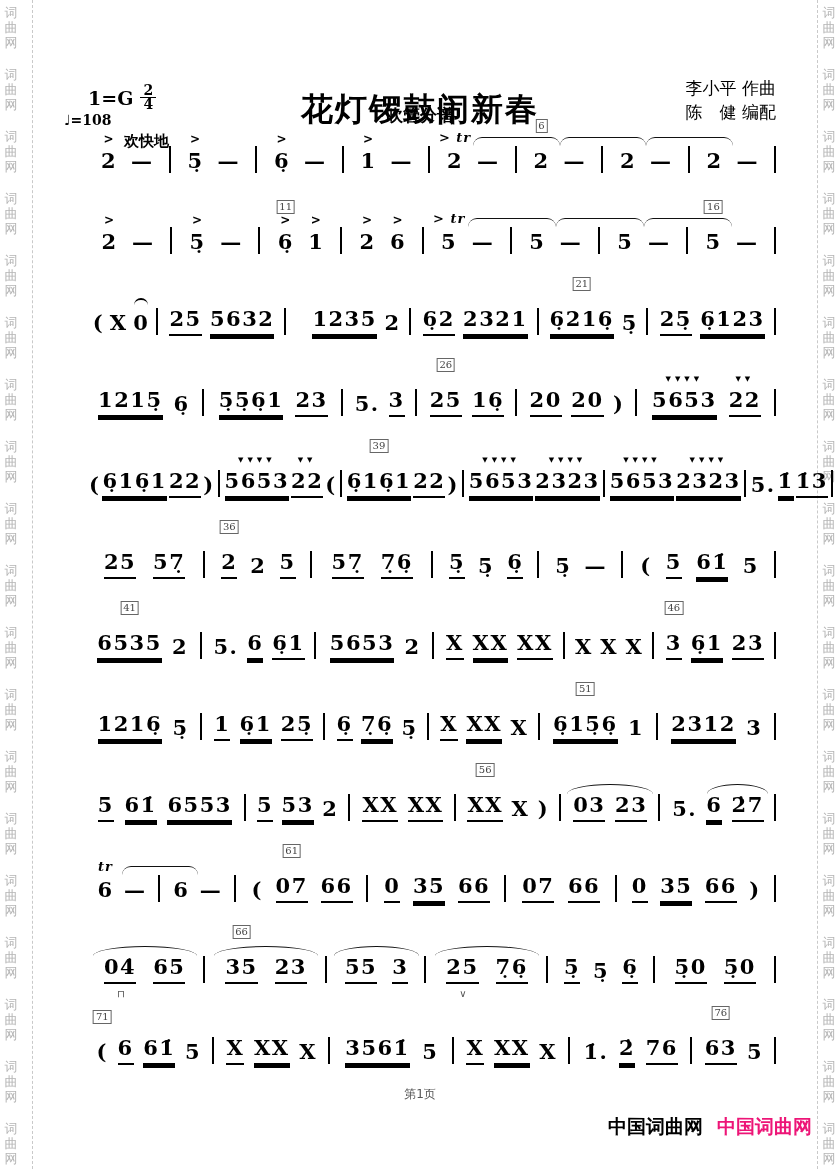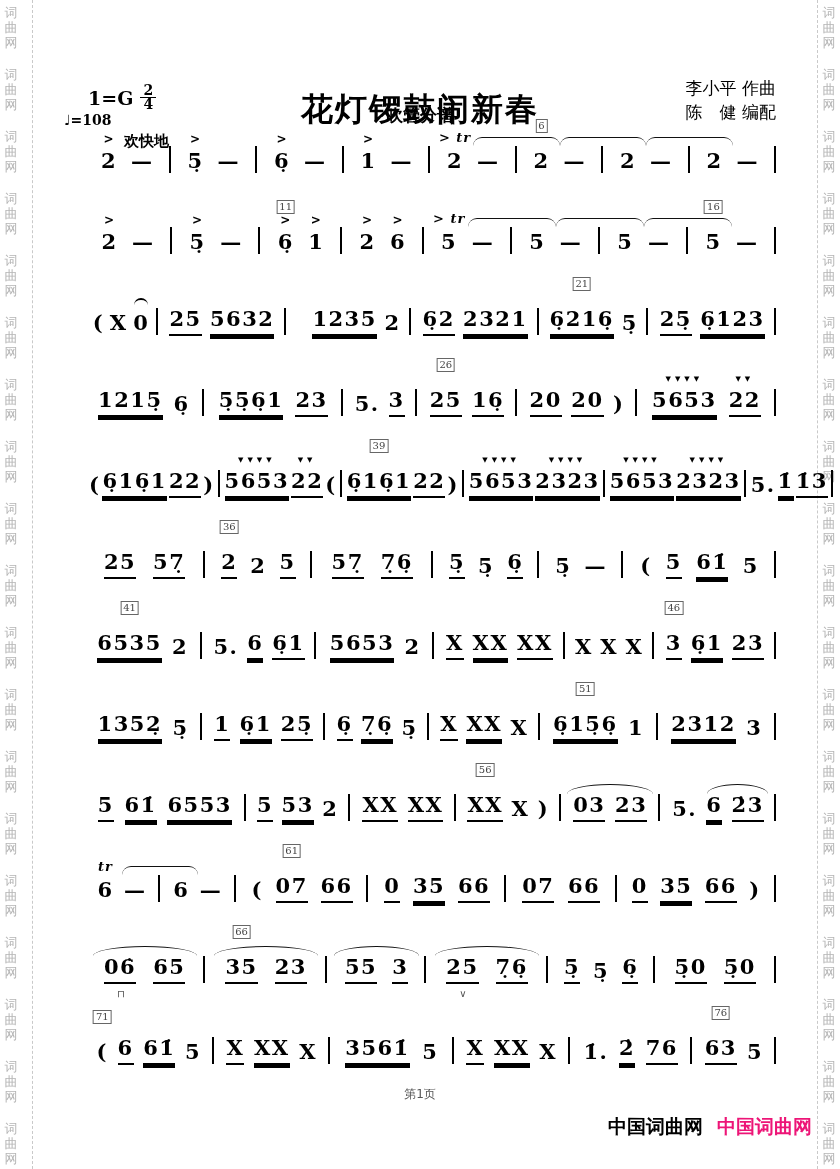--- a/index.html
+++ b/index.html
@@ -493,21 +493,21 @@
         <span class="unit"><span class="d">X</span></span>
       </div>
       <div class="measure" style="flex-grow: 9.5;">
         <span class="unit ul1"><span class="d">3</span><span class="bx">46</span></span>
         <span class="unit ul2"><span class="d">6̣1</span></span>
         <span class="unit ul1"><span class="d">23</span></span>
       </div>
     </div>
     <div class="line">
       <div class="measure" style="flex-grow: 8.6;">
-        <span class="unit ul2"><span class="d">1352̣</span></span>
+        <span class="unit ul2"><span class="d">1216̣</span></span>
         <span class="unit"><span class="d">5̣</span></span>
       </div>
       <div class="measure" style="flex-grow: 9.5;">
         <span class="unit ul1"><span class="d">1</span></span>
         <span class="unit ul2"><span class="d">6̣1</span></span>
         <span class="unit ul1"><span class="d">25̣</span></span>
       </div>
       <div class="measure" style="flex-grow: 8.5;">
         <span class="unit ul1"><span class="d">6̣</span></span>
         <span class="unit ul2"><span class="d">7̣6̣</span></span>
@@ -548,21 +548,21 @@
         <span class="unit"><span class="d">)</span></span>
       </div>
       <div class="measure" style="flex-grow: 7.6;">
         <span class="unit ul1"><span class="d">03</span></span>
         <span class="unit ul1"><span class="d">23</span></span>
         <span class="arc" style="left: 7%; width: 86%;"></span>
       </div>
       <div class="measure" style="flex-grow: 9.5;">
         <span class="unit"><span class="d">5.</span></span>
         <span class="unit ul2"><span class="d">6</span></span>
-        <span class="unit ul1"><span class="d">2̇3</span></span>
+        <span class="unit ul1"><span class="d">2̇7</span></span>
         <span class="arc" style="left: 40.3333%; width: 52.6667%;"></span>
       </div>
     </div>
     <div class="line">
       <div class="measure" style="flex-grow: 5.6;">
         <span class="unit"><span class="d">6</span><span class="mk tr-mark">tr</span></span>
         <span class="unit"><span class="d">—</span></span>
         <span class="tie"></span>
       </div>
       <div class="measure" style="flex-grow: 5.6;">
@@ -585,21 +585,21 @@
       </div>
       <div class="measure" style="flex-grow: 11.4;">
         <span class="unit ul1"><span class="d">0</span></span>
         <span class="unit ul2"><span class="d">35</span></span>
         <span class="unit ul1"><span class="d">66</span></span>
         <span class="unit"><span class="d">)</span></span>
       </div>
     </div>
     <div class="line">
       <div class="measure" style="flex-grow: 7.6;">
-        <span class="unit ul1"><span class="d">06̇</span><span class="mb">⊓</span></span>
+        <span class="unit ul1"><span class="d">04̇</span><span class="mb">⊓</span></span>
         <span class="unit ul1"><span class="d">65</span></span>
         <span class="arc" style="left: 7%; width: 86%;"></span>
       </div>
       <div class="measure" style="flex-grow: 7.6;">
         <span class="unit ul1"><span class="d">35</span><span class="bx">66</span></span>
         <span class="unit ul1"><span class="d">23</span></span>
         <span class="arc" style="left: 7%; width: 86%;"></span>
       </div>
       <div class="measure" style="flex-grow: 6.6;">
         <span class="unit ul1"><span class="d">55</span></span>

